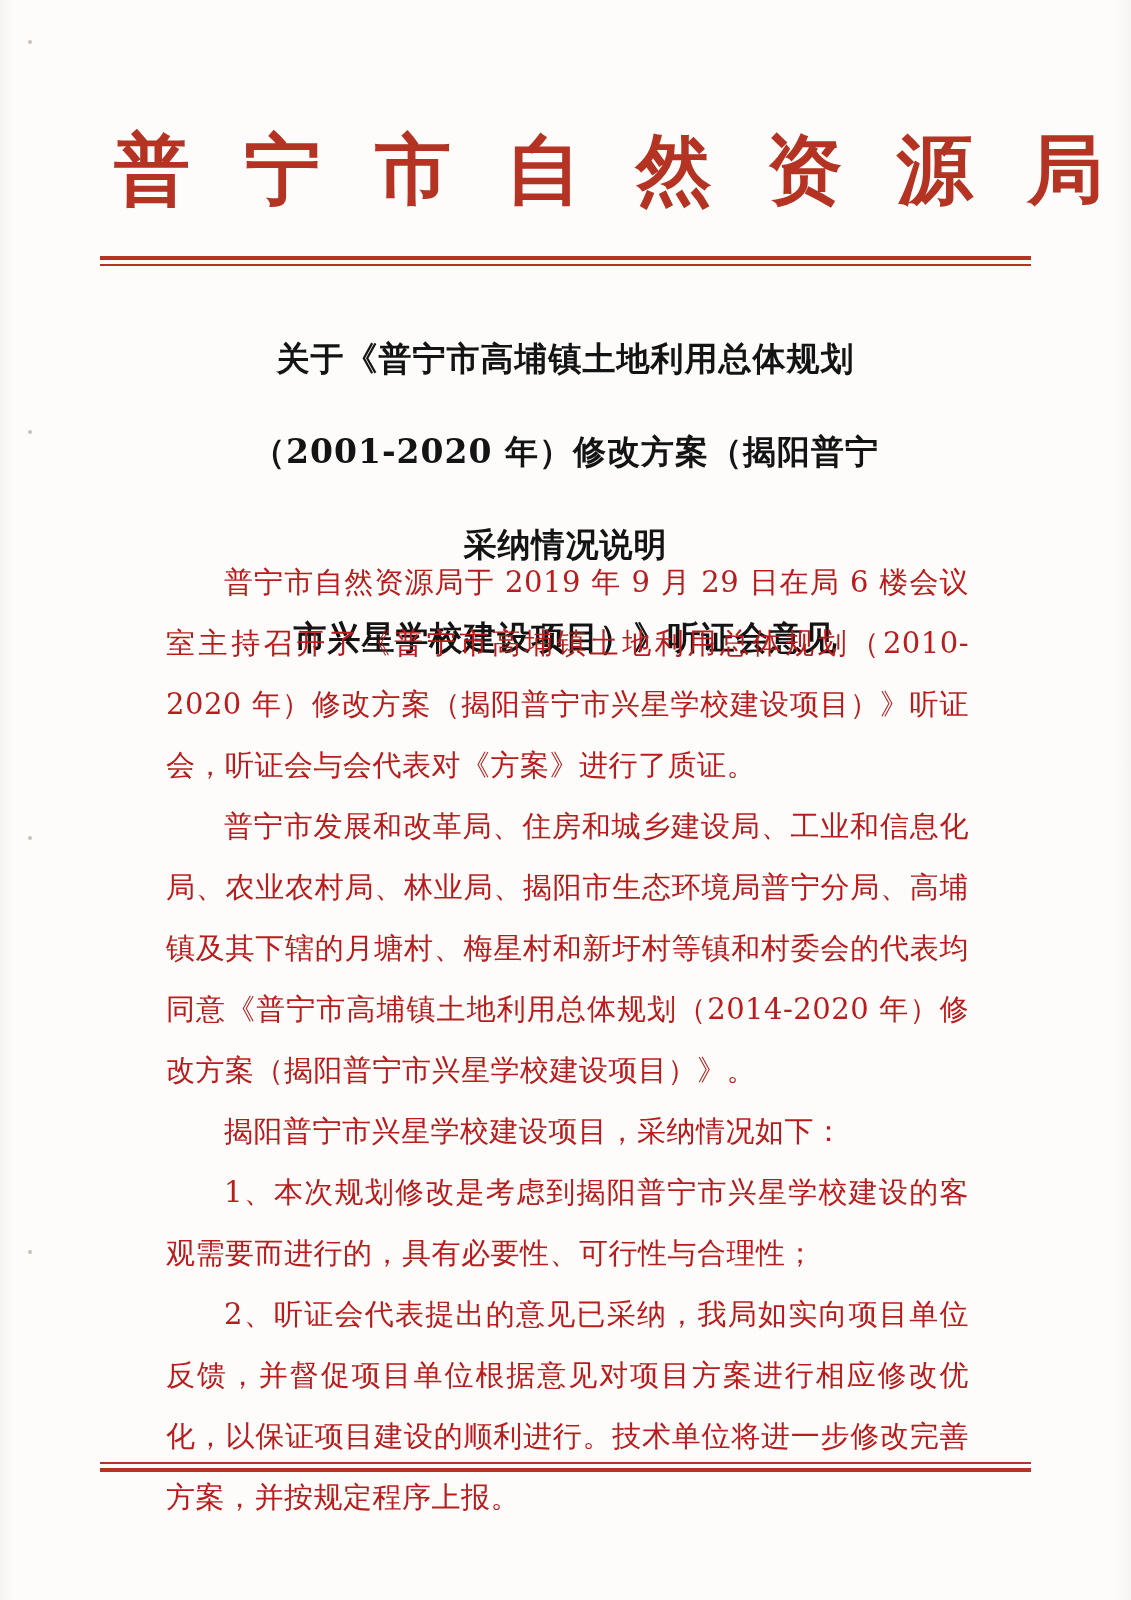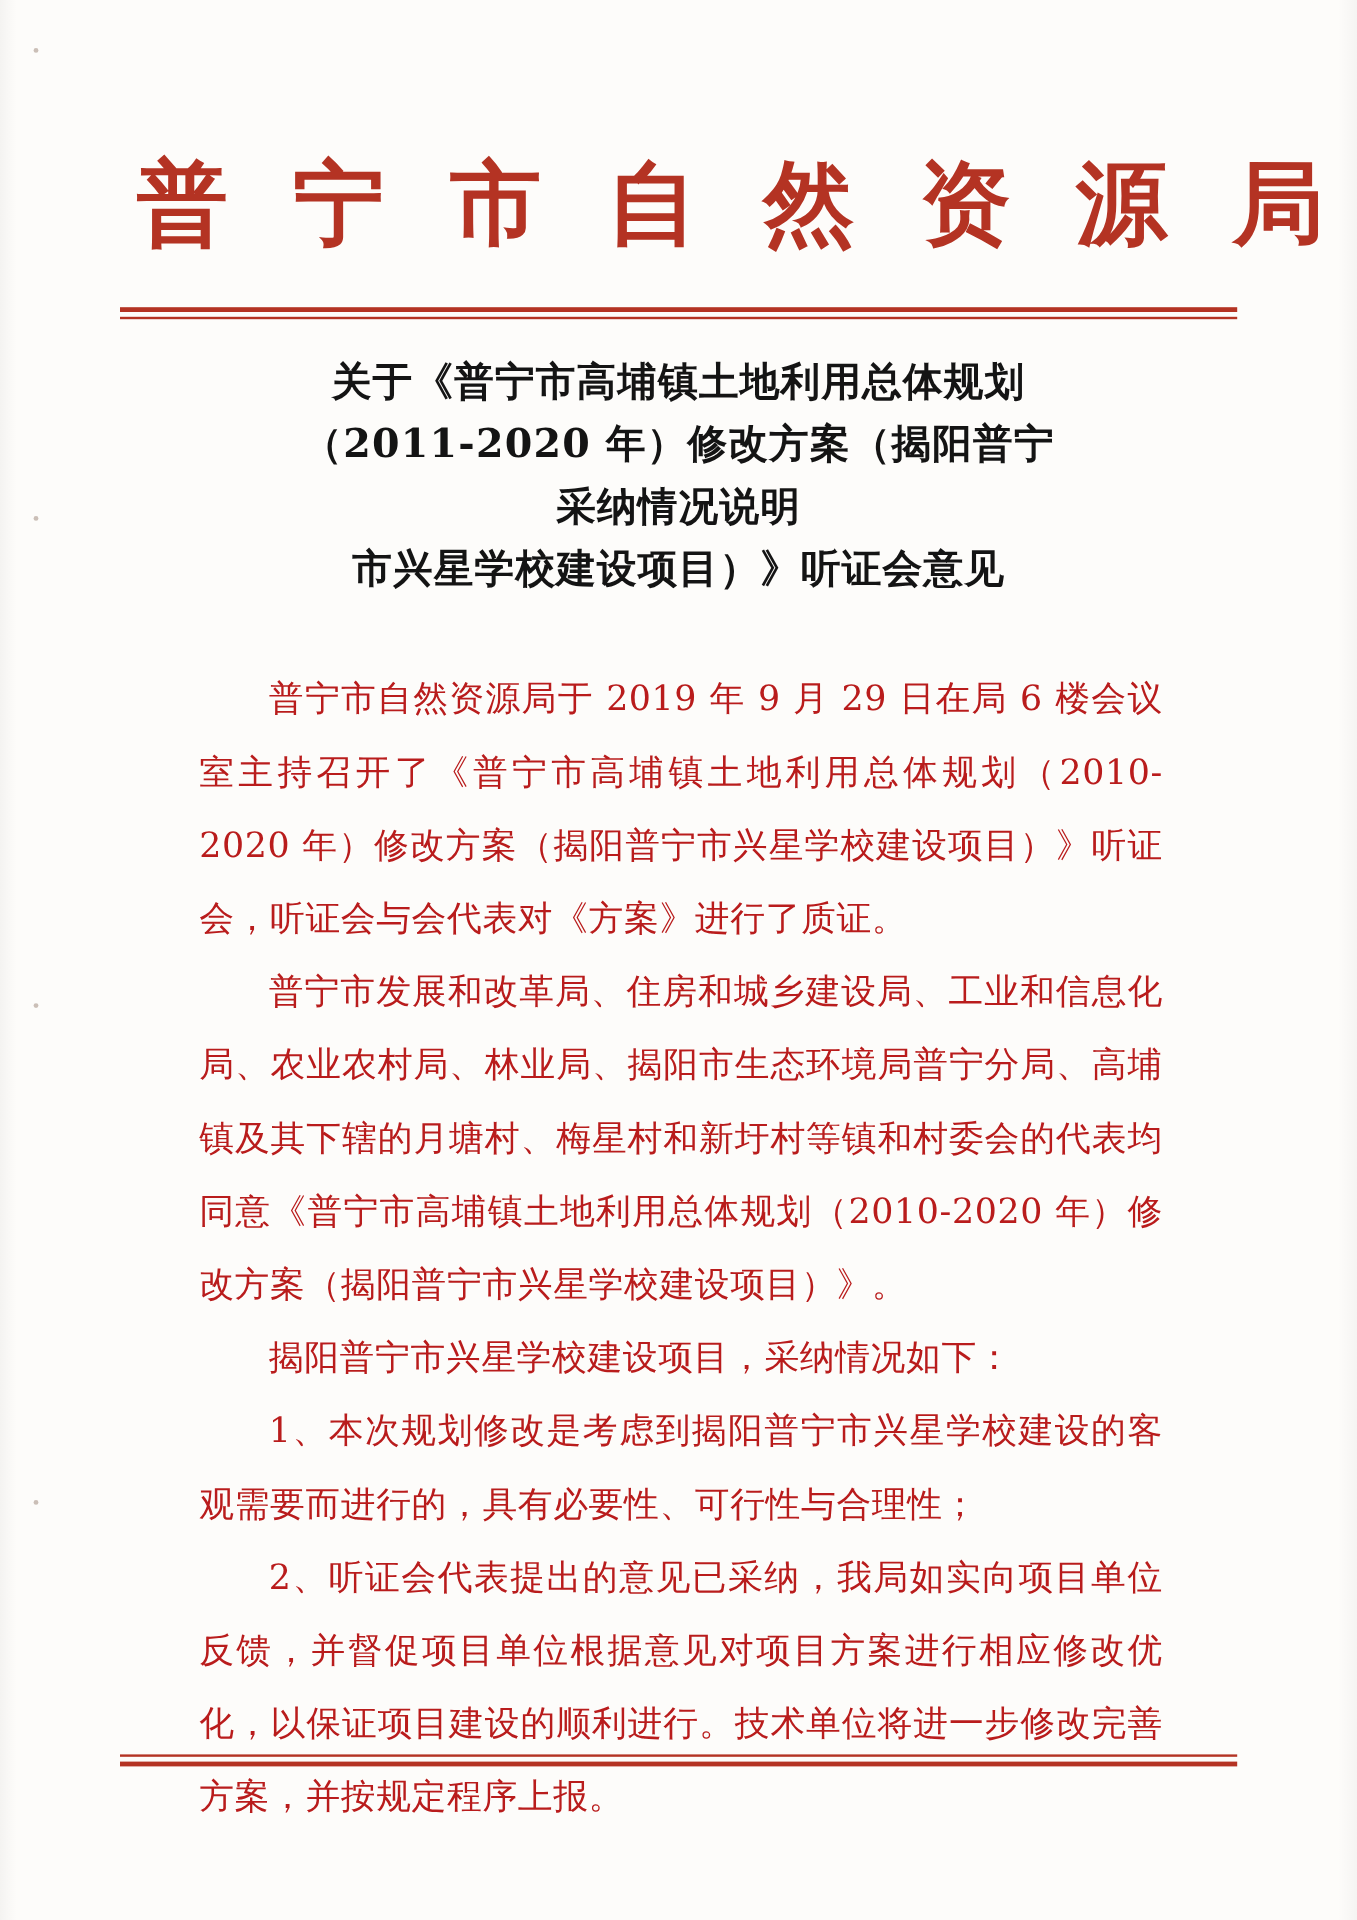--- a/index.html
+++ b/index.html
@@ -76,20 +76,21 @@
     right: 20px;
     text-align: center;
     font-weight: bold;
     font-size: 33px;
     line-height: 52px;
     letter-spacing: 1px;
     color: #141414;
   }
   .doc-title div {
     white-space: nowrap;
+    margin-top: 41px;
   }
   .body-text {
     position: absolute;
     top: 552px;
     left: 66px;
     right: 62px;
     font-size: 29px;
     line-height: 61px;
     letter-spacing: 0.5px;
     color: #b91c1c;
@@ -139,28 +140,28 @@
       <div class="letterhead-title">普 宁 市 自 然 资 源 局</div>
     </div>
 
     <div class="rule-group">
       <div class="rule-thick"></div>
       <div class="rule-thin"></div>
     </div>
 
     <div class="doc-title">
       <div>关于《普宁市高埔镇土地利用总体规划</div>
-      <div>（2011-2020 年）修改方案（揭阳普宁</div>
+      <div>（2001-2020 年）修改方案（揭阳普宁</div>
       <div>采纳情况说明</div>
       <div>市兴星学校建设项目）》听证会意见</div>
     </div>
 
     <div class="body-text">
       <p>普宁市自然资源局于 2019 年 9 月 29 日在局 6 楼会议室主持召开了《普宁市高埔镇土地利用总体规划（2010-2020 年）修改方案（揭阳普宁市兴星学校建设项目）》听证会，听证会与会代表对《方案》进行了质证。</p>
-      <p>普宁市发展和改革局、住房和城乡建设局、工业和信息化局、农业农村局、林业局、揭阳市生态环境局普宁分局、高埔镇及其下辖的月塘村、梅星村和新圩村等镇和村委会的代表均同意《普宁市高埔镇土地利用总体规划（2010-2020 年）修改方案（揭阳普宁市兴星学校建设项目）》。</p>
+      <p>普宁市发展和改革局、住房和城乡建设局、工业和信息化局、农业农村局、林业局、揭阳市生态环境局普宁分局、高埔镇及其下辖的月塘村、梅星村和新圩村等镇和村委会的代表均同意《普宁市高埔镇土地利用总体规划（2014-2020 年）修改方案（揭阳普宁市兴星学校建设项目）》。</p>
       <p>揭阳普宁市兴星学校建设项目，采纳情况如下：</p>
       <p>1、本次规划修改是考虑到揭阳普宁市兴星学校建设的客观需要而进行的，具有必要性、可行性与合理性；</p>
       <p>2、听证会代表提出的意见已采纳，我局如实向项目单位反馈，并督促项目单位根据意见对项目方案进行相应修改优化，以保证项目建设的顺利进行。技术单位将进一步修改完善方案，并按规定程序上报。</p>
     </div>
 
     <div class="footer-rule-group">
       <div class="footer-rule-thin"></div>
       <div class="footer-rule-thick"></div>
     </div>
 

